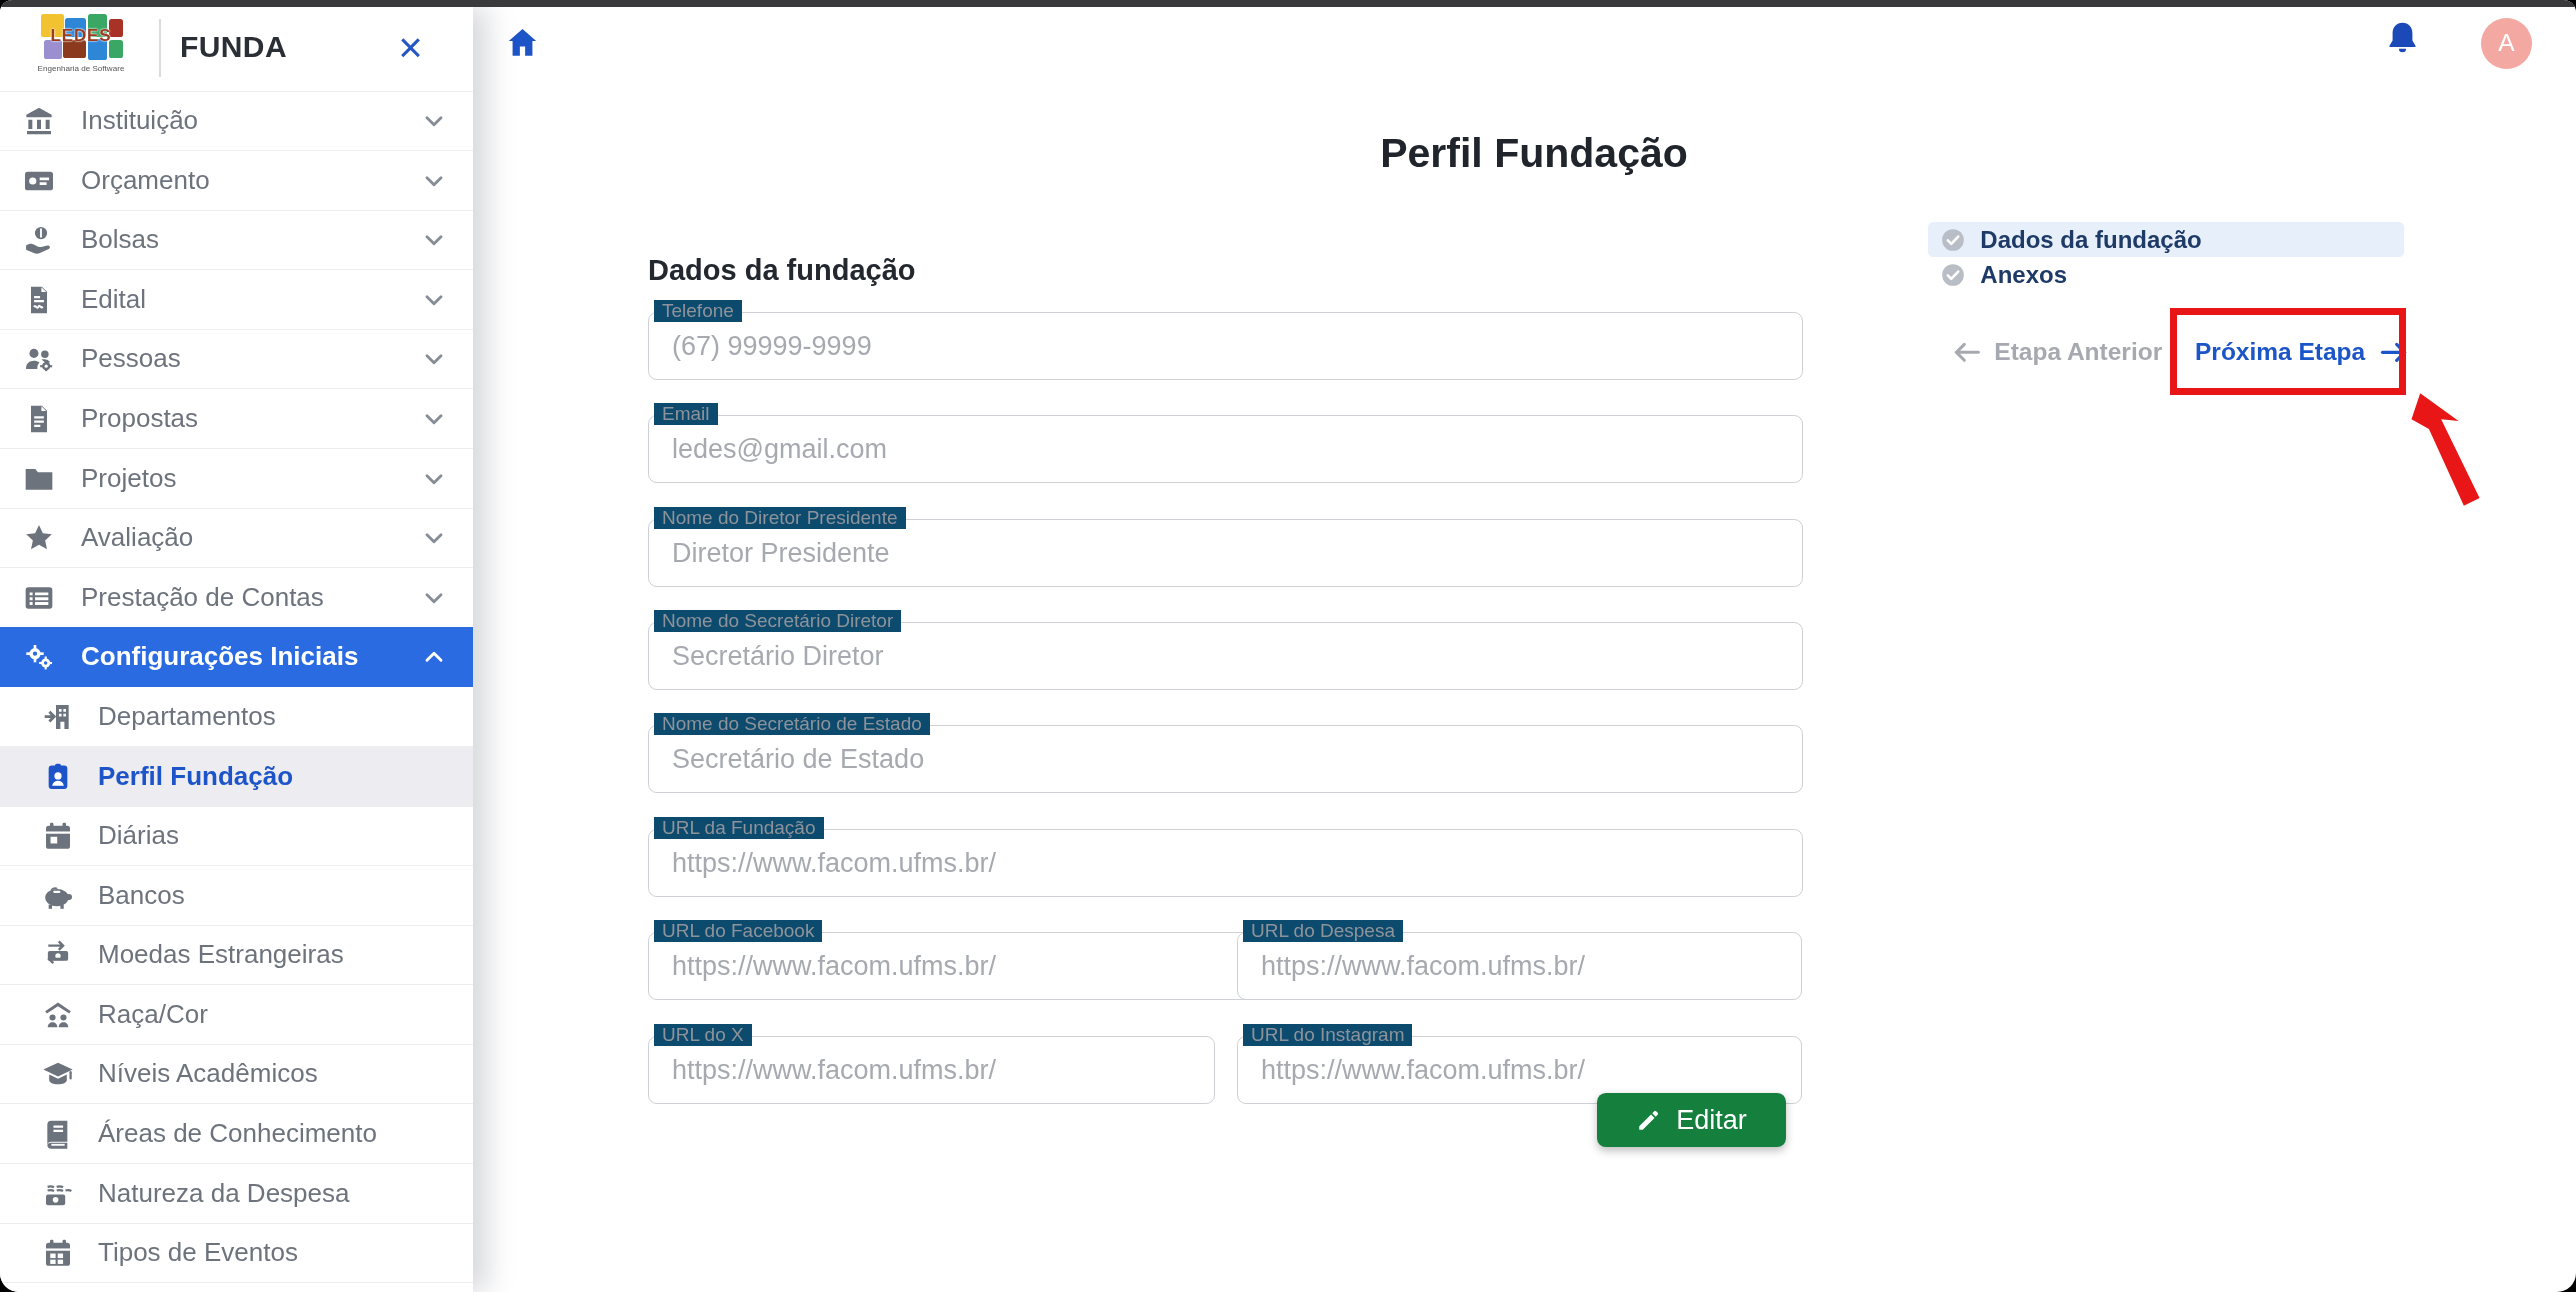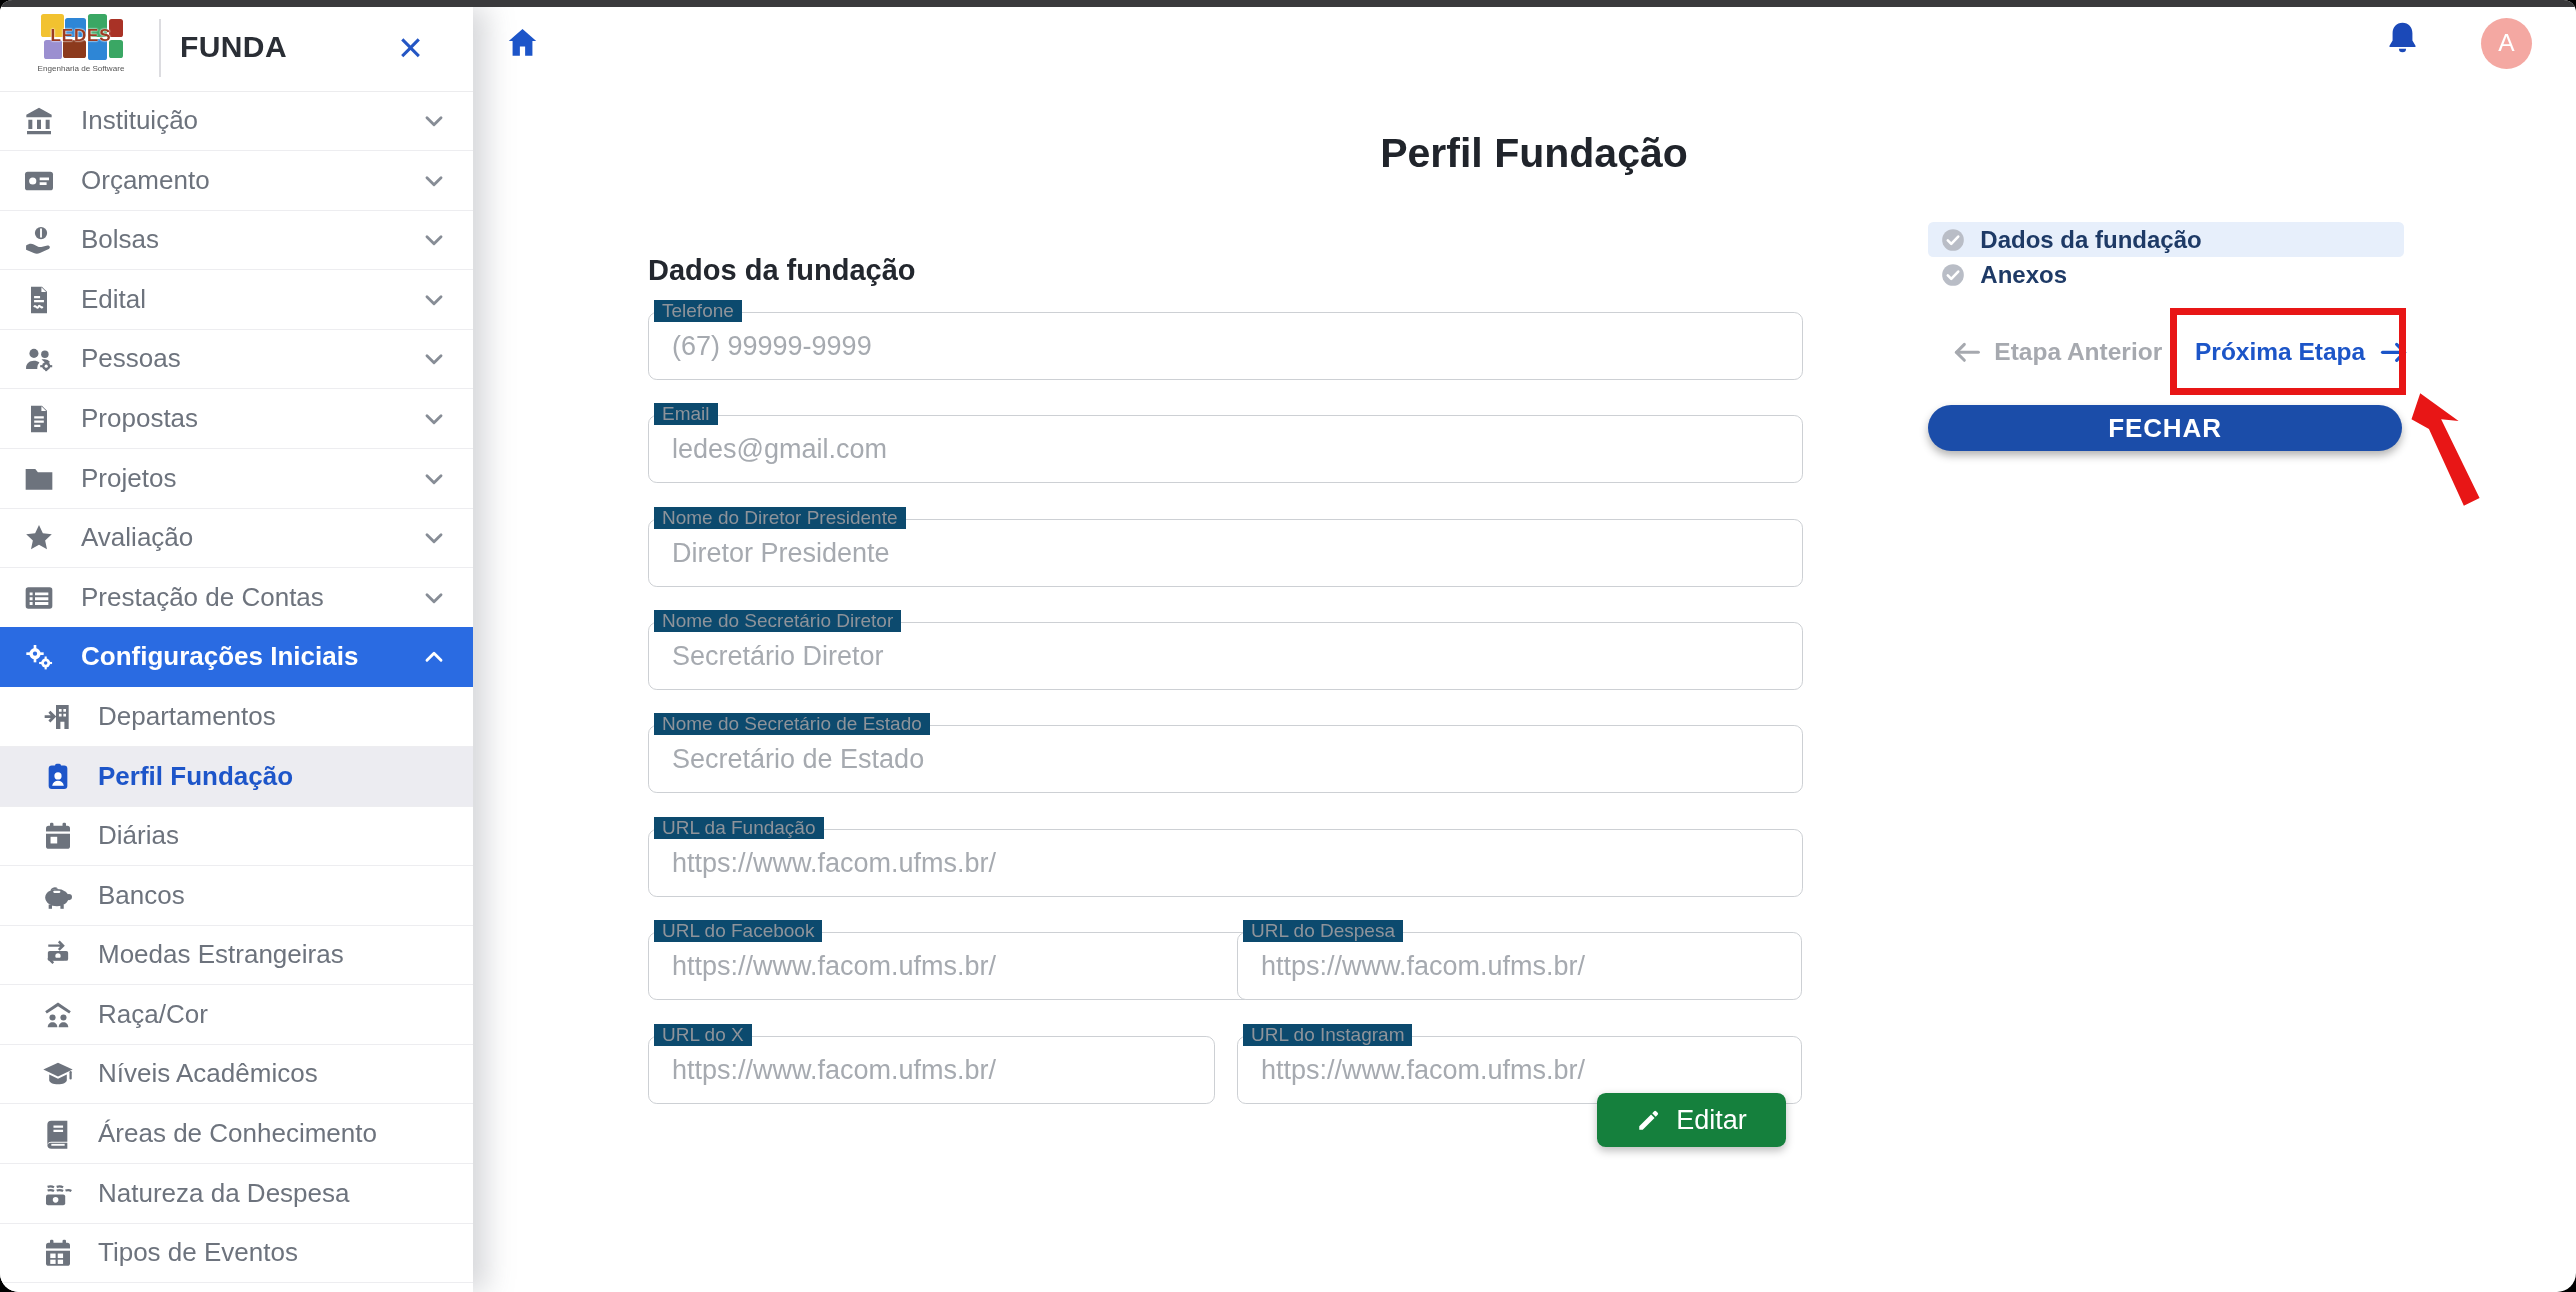--- a/index.html
+++ b/index.html
@@ -416,20 +416,19 @@
   <div class="nav-next">
     <span>Próxima Etapa</span>
     <span class="nav-arrow">
       <svg viewBox="0 0 34 28" fill="none" stroke="#1c55c8" stroke-width="3.6" stroke-linecap="round" stroke-linejoin="round">
           <path d="M4 14h25"></path>
           <path d="M20 5l9 9-9 9"></path>
         </svg>
     </span>
   </div>
 
-  <button class="fechar-btn">FECHAR</button>
 
   <div class="anno-box"></div>
   <svg class="anno-arrow" viewBox="0 0 110 140">
     <polygon points="14,2 58,34 38,32 82,122 64,131 24,43 4,32" fill="#e81616"></polygon>
   </svg>
 </div>
 
 
 </body></html>

